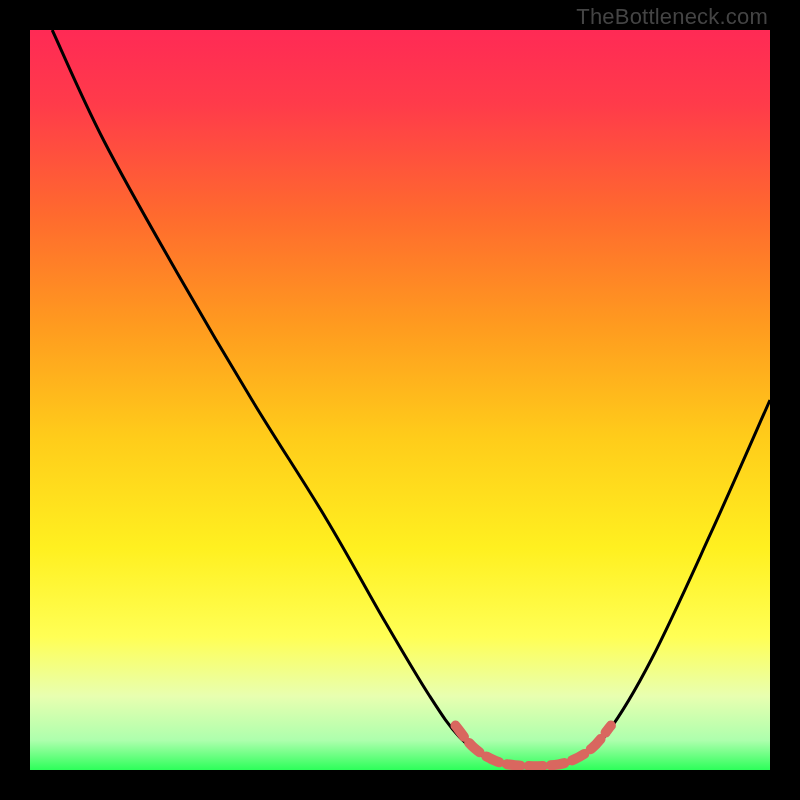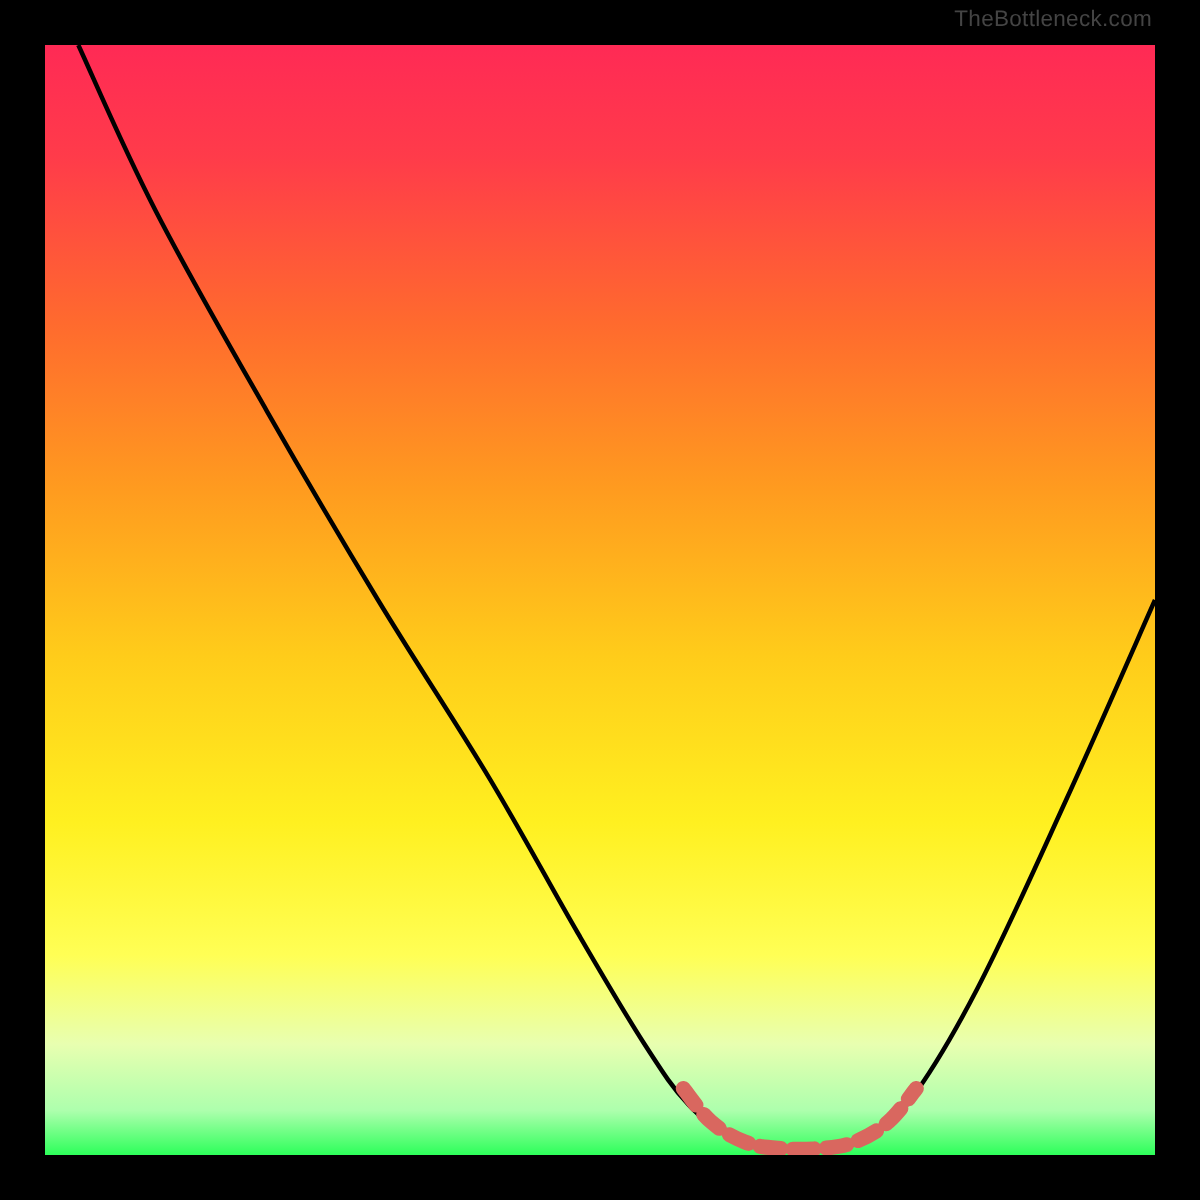--- a/index.html
+++ b/index.html
@@ -25,21 +25,21 @@
     top: 30px;
     width: 740px;
     height: 740px;
   }
   .watermark {
     position: absolute;
     top: 4px;
     right: 32px;
     color: #444;
     font-family: Arial, Helvetica, sans-serif;
-    font-size: 15px;
+    font-size: 22px;
     font-weight: 500;
     letter-spacing: 0.2px;
   }
   svg { display: block; }
 </style>
 </head>
 <body>
 
 <div class="frame"></div>
 

